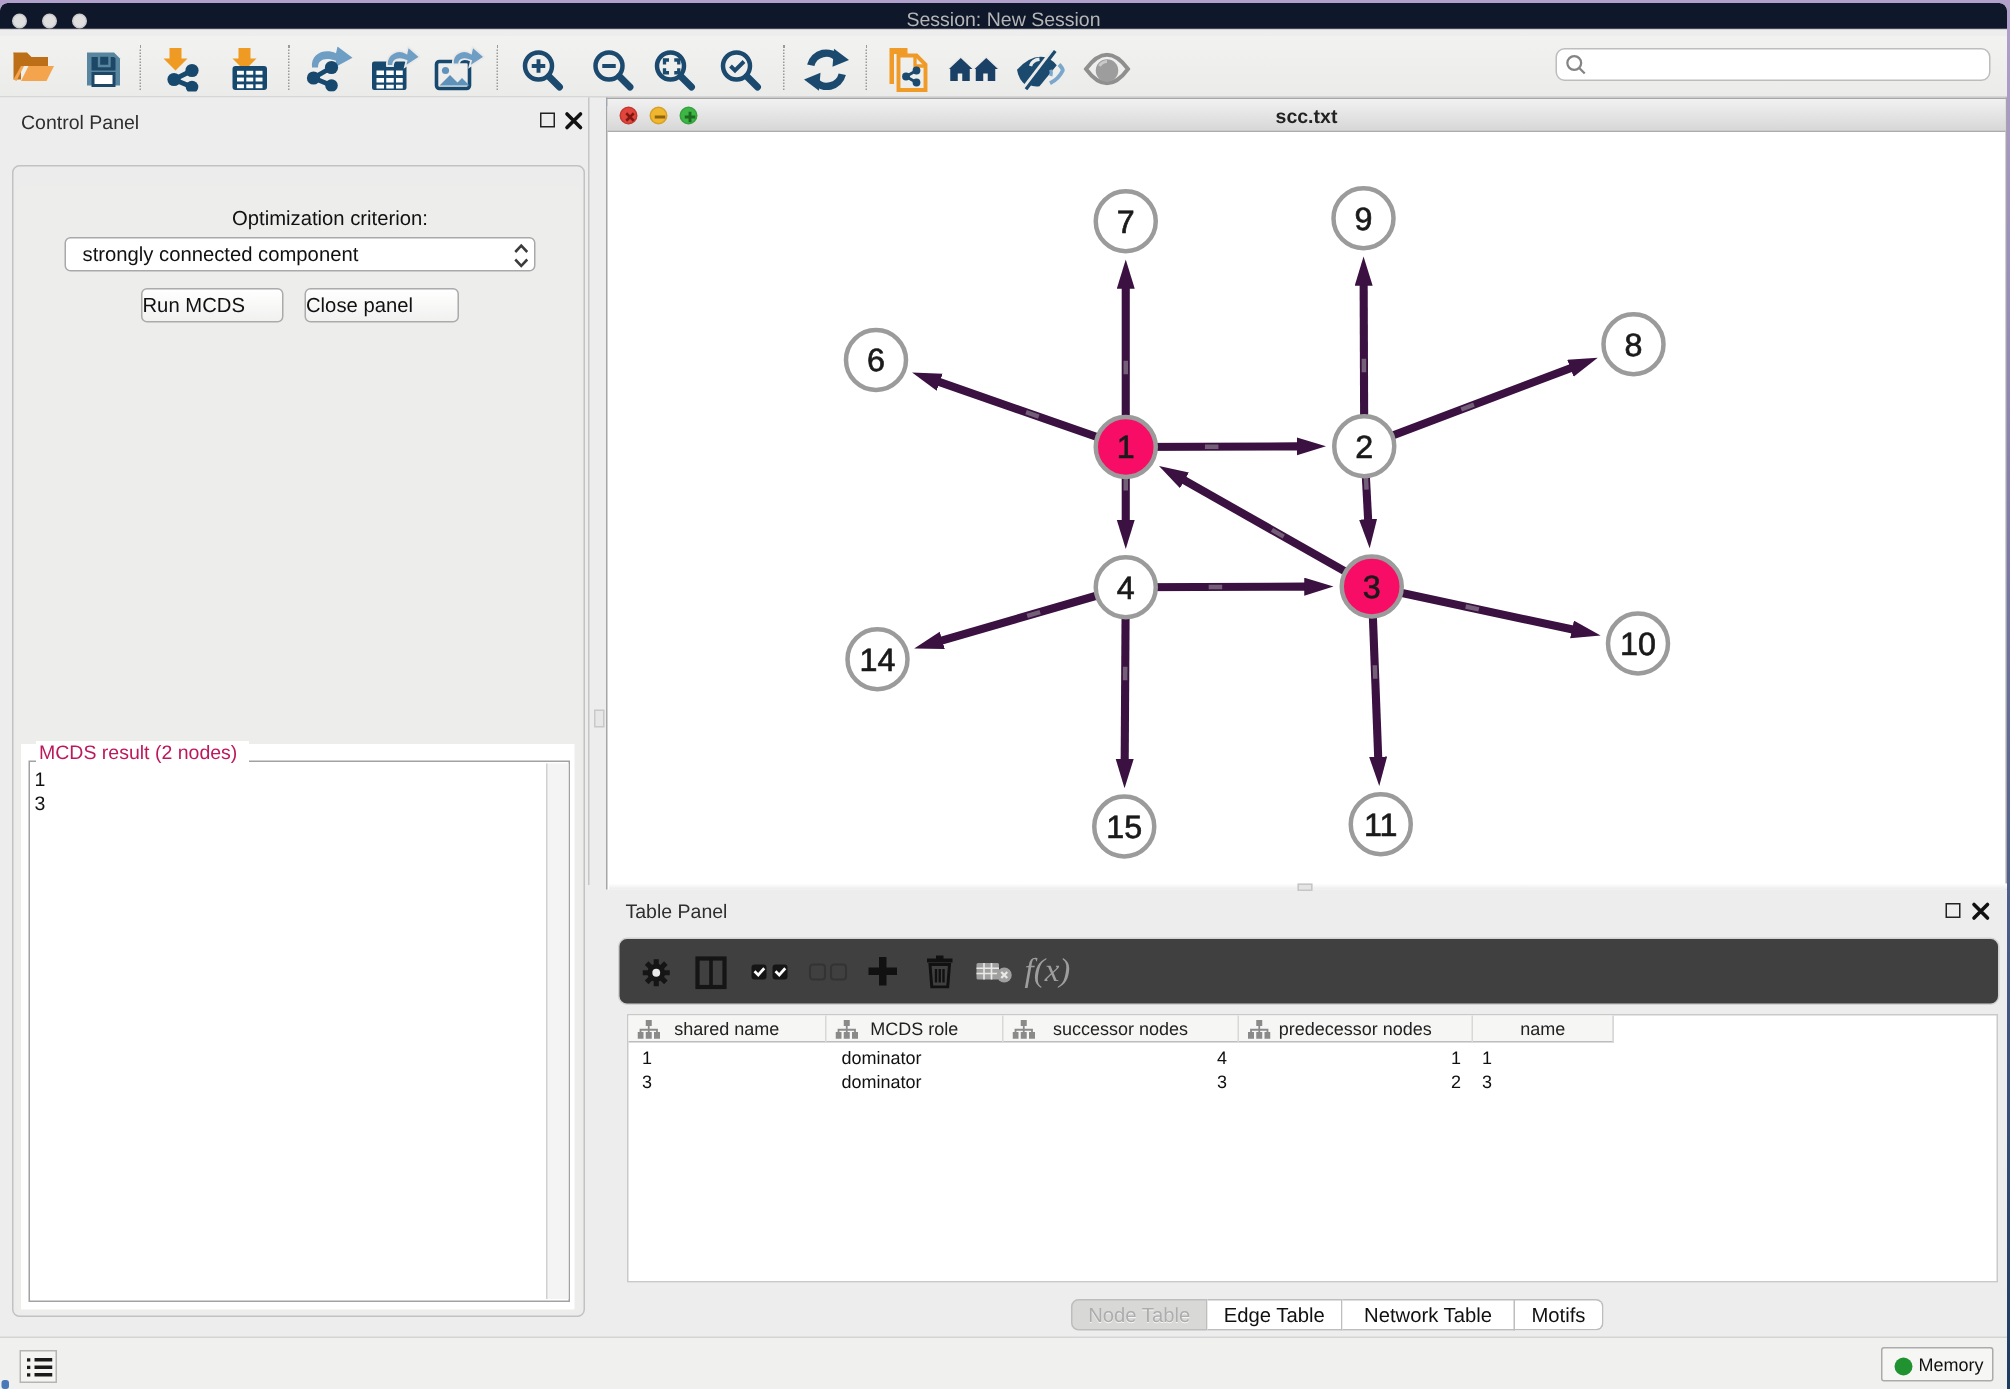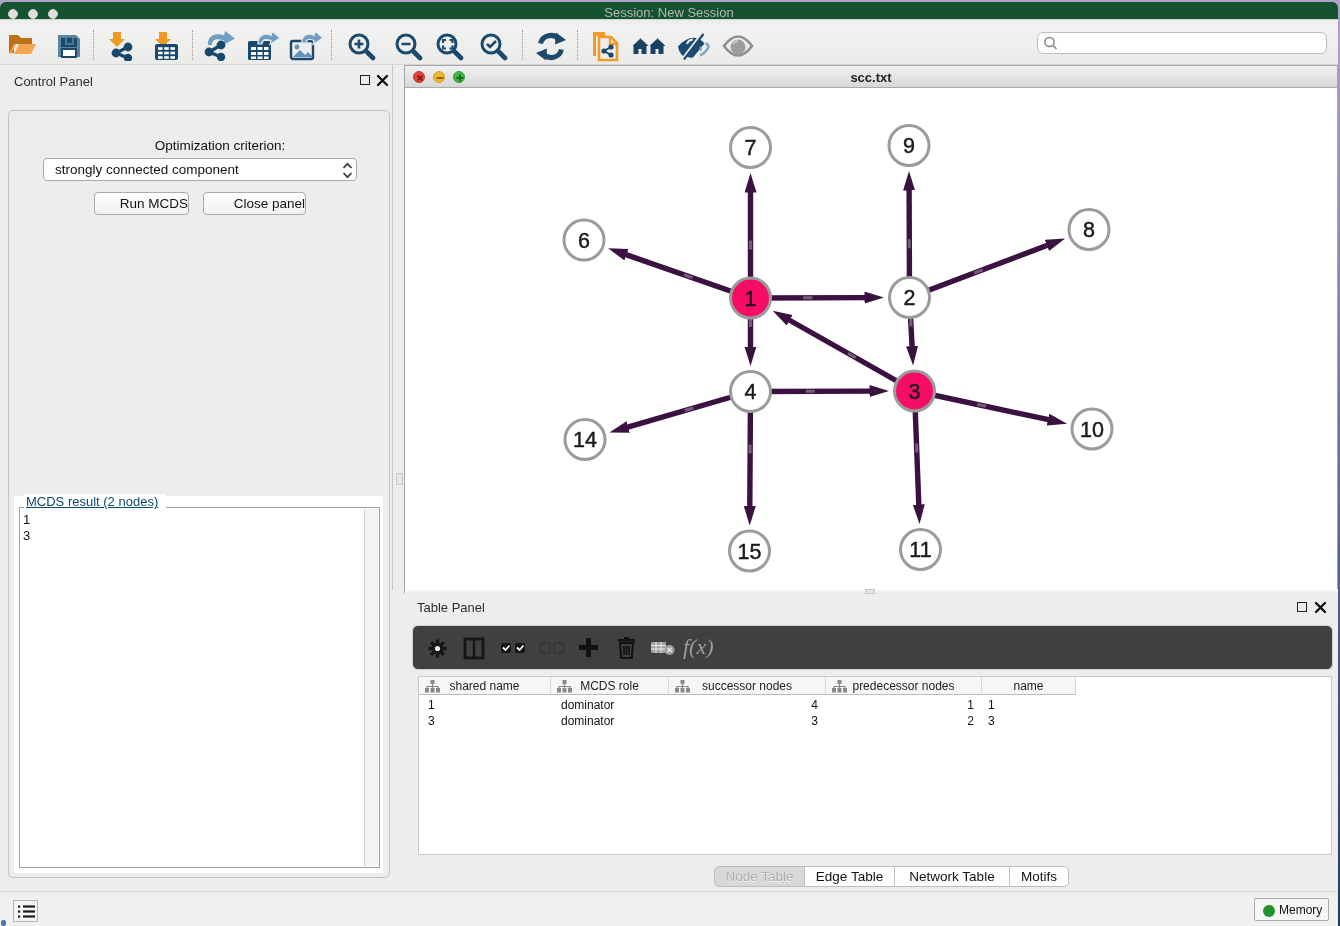--- a/index.html
+++ b/index.html
@@ -5,21 +5,21 @@
 * { margin:0; padding:0; box-sizing:border-box; }
 html,body { width:1340px; height:926px; overflow:hidden; }
 body { font-family:"Liberation Sans", sans-serif; background:#1c3a60; }
 #page { position:absolute; left:0; top:0; width:1340px; height:926px; }
 .abs { position:absolute; }
 #deskstrip { left:0; top:0; width:1340px; height:926px;
   background:linear-gradient(180deg,#b2a0cc 0%,#8f86b5 30%,#4d5d8a 65%,#1d3a60 100%); }
 #appwin { left:0; top:2px; width:1338px; height:924px; background:#ededed;
   border-radius:5px 5px 0 0; overflow:hidden; }
 
-#titlebar { left:0; top:0; width:1338px; height:18px; background:#14532d;
+#titlebar { left:0; top:0; width:1338px; height:18px; background:#0f172a;
   border-bottom:1px solid #d2d2d2; border-radius:5px 5px 0 0; }
 .tl { position:absolute; top:7px; width:10px; height:10px; border-radius:50%;
   background:#e0dfe0; border:1px solid #cccbcc; }
 #title { left:0; top:3px; width:1338px; text-align:center; font-size:13px; color:#b6b6b6; }
 
 #toolbar { left:0; top:22px; width:1338px; height:41px;
   background:linear-gradient(180deg,#f2f2f1,#ebebea); border-bottom:1px solid #d6d6d6; }
 .tsep { position:absolute; top:6px; height:30px; width:0;
   border-left:1px dotted #9a9a9a; }
 
@@ -31,21 +31,21 @@
 .tab.first { border-left:1px solid #bdbdbd; border-radius:5px 0 0 5px; }
 .tab.last { border-radius:0 5px 5px 0; }
 .tab.sel { background:#d8d8d7; color:#adadad; text-shadow:0 1px 0 #f6f6f6; }
 #ctlbox { left:8px; top:108px; width:382px; height:768px; background:#ececec;
   border:1px solid #c2c2c2; border-radius:5px; }
 #ctlbox .inner { position:absolute; left:2px; top:13px; right:2px; bottom:2px;
   background:#ededec; border-radius:4px; }
 
 .btn { position:absolute; background:linear-gradient(180deg,#ffffff,#f1f1f0);
   border:1px solid #ababab; border-radius:4px; font-size:13.5px; color:#111;
-  text-align:right; }
+  text-align:left; }
 
 #netwin { left:404px; top:63px; width:934px; height:528px; background:#fff;
   border:1px solid #a6a6a6; border-bottom:none; }
 #nettitle { left:0; top:0; width:932px; height:22px;
   background:linear-gradient(180deg,#f1f1f1 0%,#e3e3e3 55%,#d7d7d7 100%);
   border-bottom:1px solid #ababab; }
 .wbtn { position:absolute; top:5px; width:12px; height:12px; border-radius:50%; }
 #netname { left:0; top:4px; width:932px; text-align:center; font-size:13px;
   font-weight:bold; color:#222; }
 
@@ -225,21 +225,21 @@
       <svg class="abs" style="left:297px;top:3px" width="13" height="17" viewBox="0 0 13 17">
         <path d="M2.5 6 L6.5 1.8 L10.5 6" fill="none" stroke="#3c3c3c" stroke-width="1.7"></path>
         <path d="M2.5 11 L6.5 15.2 L10.5 11" fill="none" stroke="#3c3c3c" stroke-width="1.7"></path>
       </svg>
     </div>
     <div class="btn" style="left:94px;top:190px;width:95px;height:23px;line-height:21px;">Run MCDS</div>
     <div class="btn" style="left:203px;top:190px;width:103px;height:23px;line-height:21px;">Close panel</div>
     <div class="abs" style="left:14px;top:494px;width:369px;height:377px;background:#fff;"></div>
     <div class="abs" style="left:19px;top:505px;width:361px;height:361px;border:1px solid #a2a2a2;"></div>
     <div class="abs" style="left:364px;top:507px;width:15px;height:357px;background:#f4f4f4;border-left:1px solid #d0d0d0;"></div>
-    <div class="abs" style="left:24px;top:492px;width:142px;height:15px;background:#fff;font-size:13px;color:#0c4a6e;line-height:15px;padding-left:2px;text-decoration:underline;">MCDS result (2 nodes)</div>
+    <div class="abs" style="left:24px;top:492px;width:142px;height:15px;background:#fff;font-size:13px;color:#be185d;line-height:15px;padding-left:2px;">MCDS result (2 nodes)</div>
     <div class="abs" style="left:23px;top:510px;font-size:13px;color:#111;line-height:16px;">1<br>3</div>
     <div id="netwin" class="abs">
       <div class="abs" style="left:0;top:0;width:0;height:0;border-left:5px solid #5c85c8;border-bottom:5px solid transparent;"></div>
       <div id="nettitle" class="abs">
         <div class="wbtn" style="left:8px;background:#e2453b;border:1px solid #c33931;"></div>
         <svg class="abs" style="left:10.5px;top:7.5px" width="8" height="8" viewBox="0 0 8 8">
             <path d="M1.5 1.5 L6.5 6.5 M6.5 1.5 L1.5 6.5" stroke="#7e1810" stroke-width="1.7"></path>
           </svg>
         <div class="wbtn" style="left:28px;background:#f0b62e;border:1px solid #d5a02a;"></div>
         <svg class="abs" style="left:30.5px;top:7.5px" width="8" height="8" viewBox="0 0 8 8">

